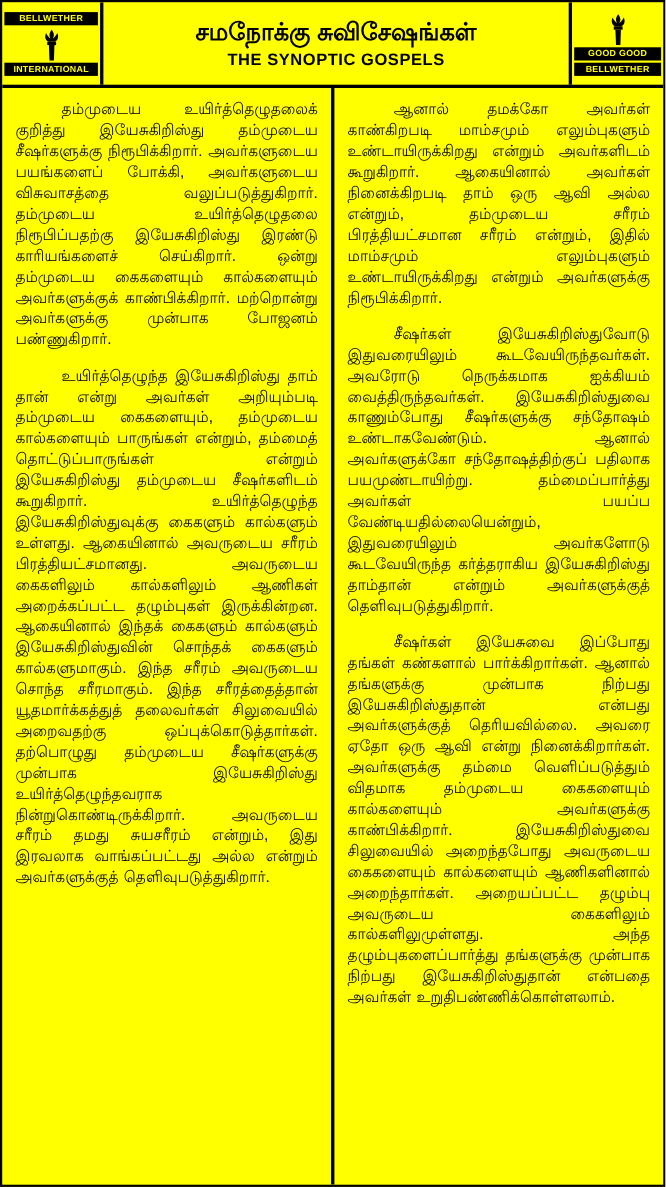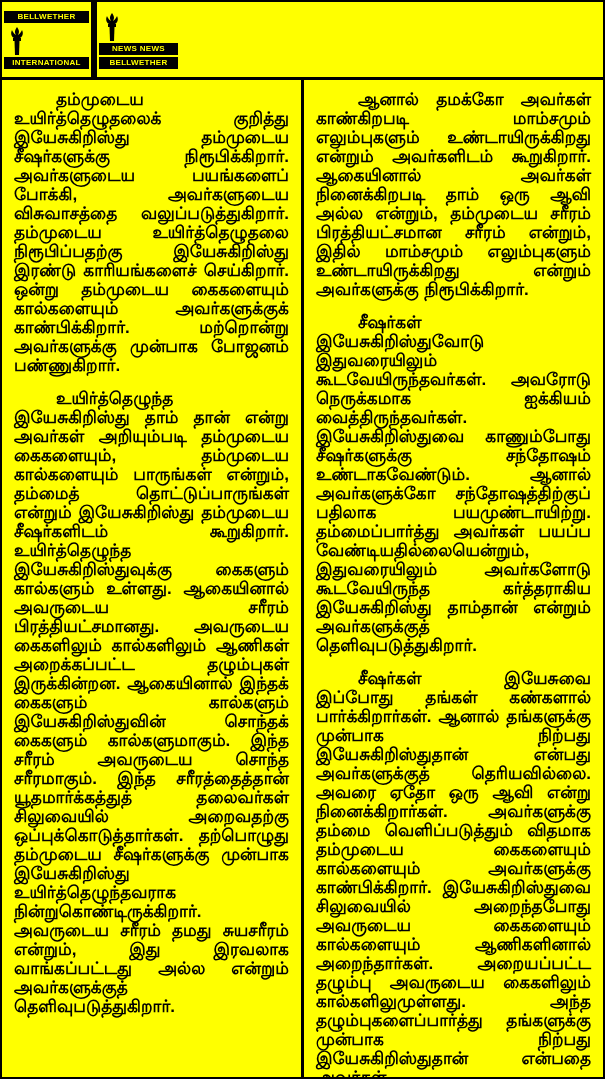--- a/index.html
+++ b/index.html
@@ -26,20 +26,21 @@
     height: 78px;
     border-bottom: 3px solid #000000;
     box-sizing: border-box;
   }
   .logo-box {
     width: 92px;
     border-right: 3px solid #000000;
     box-sizing: border-box;
     display: flex;
     flex-direction: column;
+    align-items: center;
     justify-content: center;
     padding: 2px;
   }
   .logo-box.right {
     border-right: none;
     border-left: 3px solid #000000;
     width: 86px;
   }
   .logo-banner {
     background: #000000;
@@ -93,29 +94,28 @@
   .col {
     flex: 1;
     padding: 10px 12px 6px 12px;
     box-sizing: border-box;
     overflow: hidden;
   }
   .col.left {
     border-right: 3px solid #000000;
   }
   .para {
-    font-size: 17px;
+    font-size: 14px;
     line-height: 19px;
     color: #000000;
     text-align: justify;
     text-justify: inter-word;
     text-indent: 42px;
     margin: 0 0 14px 0;
     word-spacing: 1px;
-    font-weight: bold;
   }
   .para:last-child {
     margin-bottom: 0;
   }
 </style>
 </head>
 <body>
 
 <div class="page">
 
@@ -124,28 +124,32 @@
     <div class="logo-box">
       <div class="logo-banner mid">BELLWETHER</div>
       <svg class="torch" viewBox="0 0 26 30">
         <path d="M13 1 C10 5 11 7 12 9 C9 7 8 4 8 4 C6 8 8 11 10 12 L16 12 C18 11 20 8 18 4 C18 4 17 7 14 9 C15 7 16 5 13 1 Z" fill="#000000"></path>
         <rect x="9" y="12" width="8" height="3" fill="#000000"></rect>
         <path d="M10.5 15 L15.5 15 L15 29 L11 29 Z" fill="#000000"></path>
       </svg>
       <div class="logo-banner">INTERNATIONAL</div>
     </div>
 
+    <div class="title-box">
+      <div class="title-ta">சமநோக்கு சுவிசேஷங்கள்</div>
+      <div class="title-en">THE SYNOPTIC GOSPELS</div>
+    </div>
 
     <div class="logo-box right">
       <svg class="torch" viewBox="0 0 26 30">
         <path d="M13 1 C10 5 11 7 12 9 C9 7 8 4 8 4 C6 8 8 11 10 12 L16 12 C18 11 20 8 18 4 C18 4 17 7 14 9 C15 7 16 5 13 1 Z" fill="#000000"></path>
         <rect x="9" y="12" width="8" height="3" fill="#000000"></rect>
         <path d="M10.5 15 L15.5 15 L15 29 L11 29 Z" fill="#000000"></path>
       </svg>
-      <div class="logo-banner mid">NEWS NEWS</div>
+      <div class="logo-banner mid">GOOD GOOD</div>
       <div class="logo-banner">BELLWETHER</div>
     </div>
 
   </div>
 
   <div class="columns">
 
     <div class="col left">
       <p class="para">தம்முடைய உயிர்த்தெழுதலைக் குறித்து இயேசுகிறிஸ்து தம்முடைய சீஷர்களுக்கு நிரூபிக்கிறார். அவர்களுடைய பயங்களைப் போக்கி, அவர்களுடைய விசுவாசத்தை வலுப்படுத்துகிறார். தம்முடைய உயிர்த்தெழுதலை நிரூபிப்பதற்கு இயேசுகிறிஸ்து இரண்டு காரியங்களைச் செய்கிறார். ஒன்று தம்முடைய கைகளையும் கால்களையும் அவர்களுக்குக் காண்பிக்கிறார். மற்றொன்று அவர்களுக்கு முன்பாக போஜனம் பண்ணுகிறார்.</p>
       <p class="para">உயிர்த்தெழுந்த இயேசுகிறிஸ்து தாம் தான் என்று அவர்கள் அறியும்படி தம்முடைய கைகளையும், தம்முடைய கால்களையும் பாருங்கள் என்றும், தம்மைத் தொட்டுப்பாருங்கள் என்றும் இயேசுகிறிஸ்து தம்முடைய சீஷர்களிடம் கூறுகிறார். உயிர்த்தெழுந்த இயேசுகிறிஸ்துவுக்கு கைகளும் கால்களும் உள்ளது. ஆகையினால் அவருடைய சரீரம் பிரத்தியட்சமானது. அவருடைய கைகளிலும் கால்களிலும் ஆணிகள் அறைக்கப்பட்ட தழும்புகள் இருக்கின்றன. ஆகையினால் இந்தக் கைகளும் கால்களும் இயேசுகிறிஸ்துவின் சொந்தக் கைகளும் கால்களுமாகும். இந்த சரீரம் அவருடைய சொந்த சரீரமாகும். இந்த சரீரத்தைத்தான் யூதமார்க்கத்துத் தலைவர்கள் சிலுவையில் அறைவதற்கு ஒப்புக்கொடுத்தார்கள். தற்பொழுது தம்முடைய சீஷர்களுக்கு முன்பாக இயேசுகிறிஸ்து உயிர்த்தெழுந்தவராக நின்றுகொண்டிருக்கிறார். அவருடைய சரீரம் தமது சுயசரீரம் என்றும், இது இரவலாக வாங்கப்பட்டது அல்ல என்றும் அவர்களுக்குத் தெளிவுபடுத்துகிறார்.</p>

